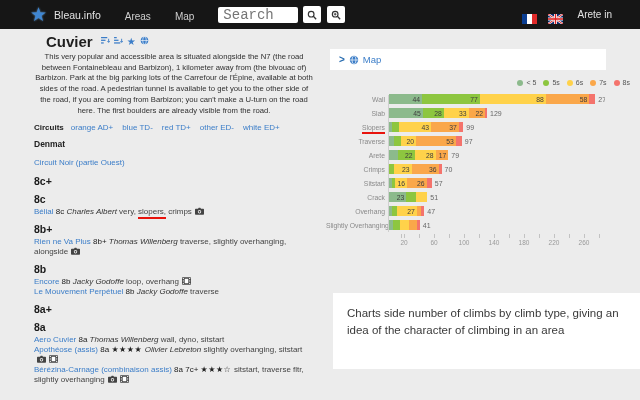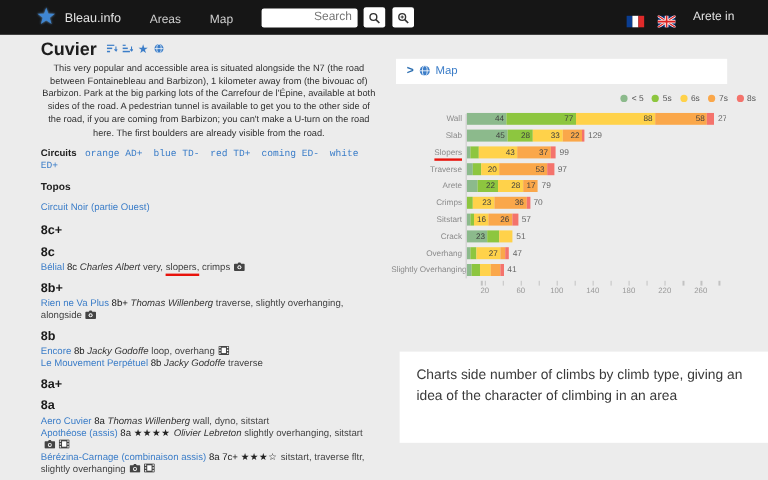--- a/index.html
+++ b/index.html
@@ -4,36 +4,36 @@
 <style>
   html,body{margin:0;padding:0;}
   body{width:640px;height:400px;font-family:"Liberation Sans",sans-serif;}
   .screen{position:relative;width:640px;height:400px;background:#ececec;overflow:hidden;}
 
   
   header{position:absolute;top:0;left:0;right:0;height:29px;background:#161616;display:flex;align-items:center;padding:0 28px 0 30px;box-sizing:border-box;}
   .logo{color:#3f86d2;font-size:19px;line-height:1;margin-right:7px;text-shadow:0 0 2px #6fa9e0;}
   .brand{color:#e2e2e2;font-size:10.5px;margin-right:24px;text-decoration:none;}
   .nav-link{color:#cfcfcf;font-size:10px;margin-right:24px;text-decoration:none;}
-  .search-input{width:70px;height:16px;font-size:10px;border:none;border-radius:2px;padding:0 5px;margin-right:5px;font-family:Liberation Sans, sans-serif;color:#333;text-align:right;}
+  .search-input{width:70px;height:16px;font-size:14px;border:none;border-radius:2px;padding:0 5px;margin-right:5px;font-family:Liberation Mono, monospace;color:#333;}
   .icon-btn{width:18px;height:17px;background:#fff;border:none;border-radius:2px;margin-right:6px;display:flex;align-items:center;justify-content:center;padding:0;cursor:pointer;}
   .spacer{flex:1;}
   .flag{width:15px;height:10px;margin-left:11px;display:inline-block;}
   .signin{color:#e2e2e2;font-size:10px;margin-left:15px;text-decoration:none;}
 
   
   .left{position:absolute;left:34px;top:33px;width:280px;}
   .title-row{display:flex;align-items:center;gap:4px;margin-bottom:2px;}
-  h1{font-size:15px;margin:0 4px 0 0;font-weight:700;color:#1d1d1d;}
+  h1{font-size:15px;margin:0 4px 0 12px;font-weight:700;color:#1d1d1d;}
   .t-icon{color:#3b7dc8;font-size:9px;line-height:1;}
   .t-star{color:#3b7dc8;font-size:10px;line-height:1;}
   .desc-par{font-size:7.7px;line-height:10.7px;color:#2f2f2f;margin:2px 0 7px;text-align:center;}
   .circuits-row{font-size:8px;margin-bottom:7px;color:#222;}
   .circuits-row b{margin-right:7px;}
-  .circuit-link{color:#3b7dc8;text-decoration:none;margin-right:9px;font-family:Liberation Mono, monospace;}
+  .circuit-link{color:#3b7dc8;text-decoration:none;margin-right:9px;}
   .subhead{font-size:8.5px;font-weight:bold;color:#222;margin-bottom:2px;}
   .topo-link{font-size:8px;color:#3b7dc8;display:inline-block;margin-bottom:1px;text-decoration:none;}
   .grade-heading{font-size:10.5px;font-weight:bold;color:#1a1a1a;margin:6px 0 2px;}
   .climb-row{font-size:8px;line-height:10px;color:#333;}
   .climb-link{color:#3b7dc8;text-decoration:none;}
   .climb-grade{color:#222;}
   .stars{color:#222;letter-spacing:.5px;}
   .author{color:#333;}
   .desc{color:#444;}
   .red-underline{border-bottom:2px solid #e8130c;padding-bottom:.5px;}
@@ -124,23 +124,23 @@
           </svg></span>
       <span class="t-star">★</span>
       <span class="t-icon"><svg width="9" height="9" viewBox="0 0 10 10">
             <circle cx="5" cy="5" r="4.2" fill="#3b7dc8"></circle>
             <ellipse cx="5" cy="5" rx="2" ry="4.2" fill="none" stroke="#fff" stroke-width=".7"></ellipse>
             <line x1=".8" y1="5" x2="9.2" y2="5" stroke="#fff" stroke-width=".7"></line>
           </svg></span>
     </div>
     <p class="desc-par">This very popular and accessible area is situated alongside the N7 (the road between Fontainebleau and Barbizon), 1 kilometer away from (the bivouac of) Barbizon. Park at the big parking lots of the Carrefour de l'Épine, available at both sides of the road. A pedestrian tunnel is available to get you to the other side of the road, if you are coming from Barbizon; you can't make a U-turn on the road here. The first boulders are already visible from the road.</p>
     <div class="circuits-row">
-      <b>Circuits</b><span id="circuit-links"><a class="circuit-link" href="#">orange AD+</a><a class="circuit-link" href="#">blue TD-</a><a class="circuit-link" href="#">red TD+</a><a class="circuit-link" href="#">coming ED-</a><a class="circuit-link" href="#">white ED+</a></span>
+      <b>Circuits</b><span id="circuit-links"><a class="circuit-link" href="#">orange AD+</a><a class="circuit-link" href="#">blue TD-</a><a class="circuit-link" href="#">red TD+</a><a class="circuit-link" href="#">other ED-</a><a class="circuit-link" href="#">white ED+</a></span>
     </div>
-    <div class="subhead">Topos</div>
+    <div class="subhead">Denmat</div>
     <div id="topo-links"><a class="topo-link" href="#">Circuit Noir (partie Ouest)</a></div>
     <div id="climb-sections">
         <div class="grade-heading">8c+</div>
         <div class="grade-heading">8c</div>
         <div class="climb-row"><a class="climb-link" href="#">Bélial</a><span class="climb-grade"> 8c </span><i class="author">Charles Albert </i><span class="desc">very, </span><span class="desc red-underline">slopers,</span><span class="desc"> crimps</span><span><svg width="9" height="8" viewBox="0 0 12 10">
               <path fill="#444" d="M1 2h3l1-1.4h2L8 2h3a1 1 0 0 1 1 1v6a1 1 0 0 1-1 1H1a1 1 0 0 1-1-1V3a1 1 0 0 1 1-1z"></path>
               <circle cx="6" cy="6" r="2.2" fill="#fff"></circle>
               <circle cx="6" cy="6" r="1.2" fill="#444"></circle>
             </svg></span></div>
         <div class="grade-heading">8b+</div>

